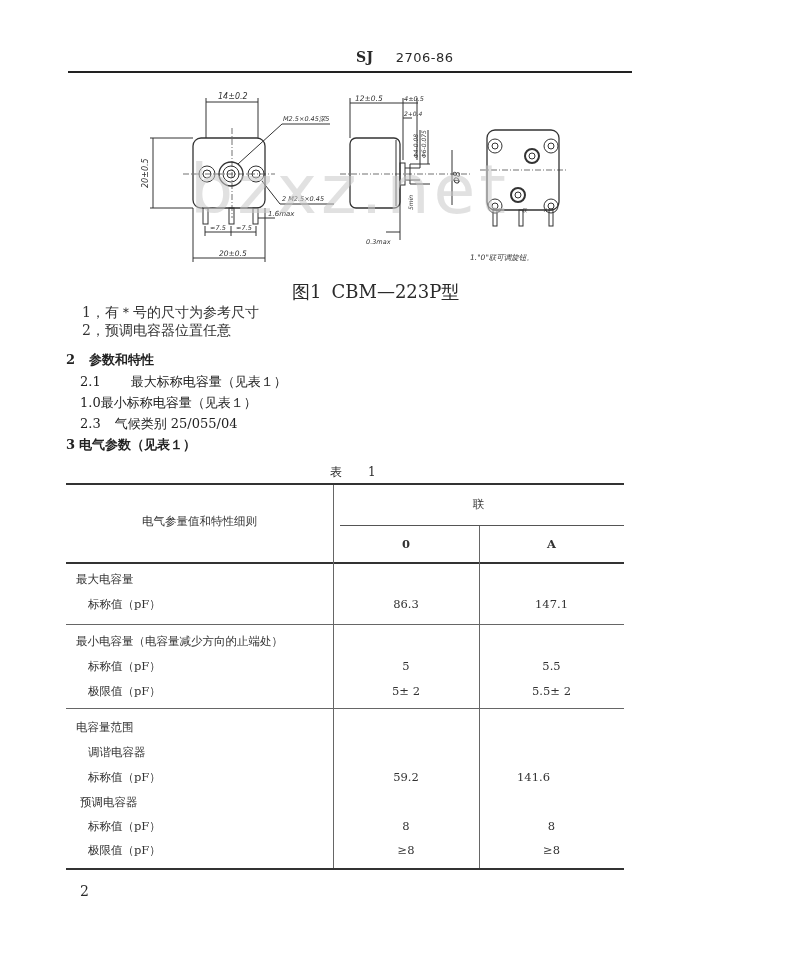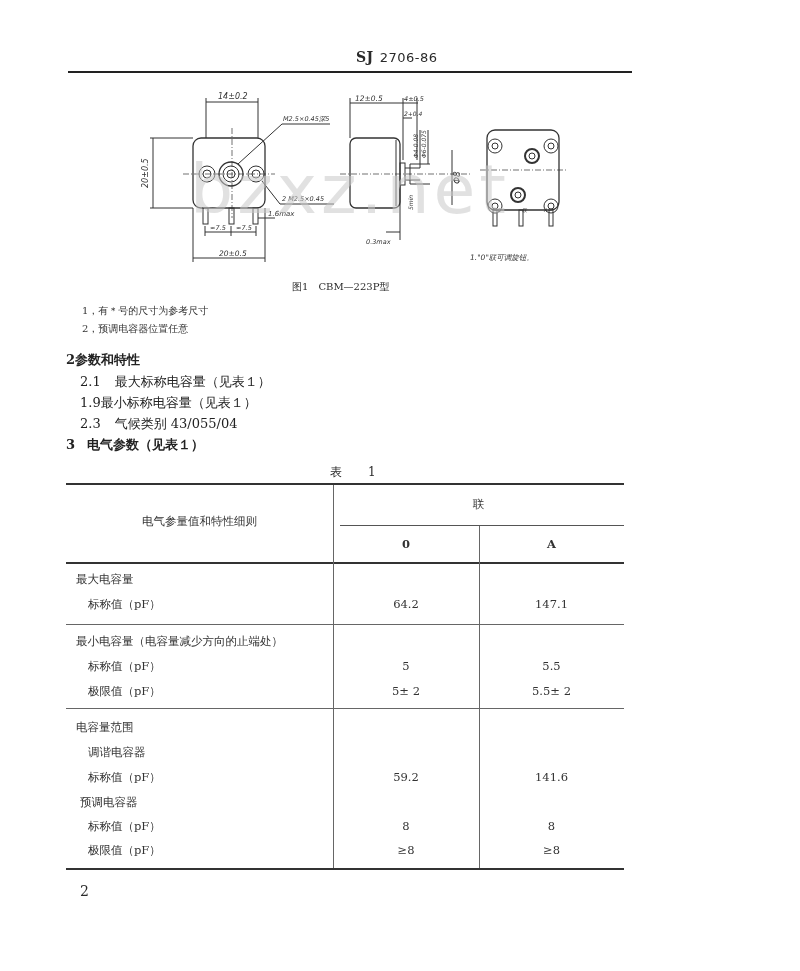--- a/index.html
+++ b/index.html
@@ -1,25 +1,25 @@
 <!DOCTYPE html>
 <html><head>
   <meta charset="utf-8">
   <style>
     html, body { margin: 0; padding: 0; background: #ffffff; }
     body { width: 800px; height: 971px; position: relative; overflow: hidden;
            font-family: "DejaVu Serif", "Liberation Serif", serif; color: #2a2a2a; }
     .abs { position: absolute; }
     .hdr { left: 356px; top: 49px; font-size: 14px; font-weight: bold; letter-spacing: 0.5px; }
-    .hdr .num { font-weight: normal; font-family: "DejaVu Sans", sans-serif; font-size: 13px; margin-left: 6px; }
+    .hdr .num { font-weight: normal; font-family: "DejaVu Sans", sans-serif; font-size: 13px; margin-left: 22px; }
     .hdr-rule { left: 68px; top: 71px; width: 564px; height: 2px; background: #222; }
     .fig { left: 140px; top: 88px; width: 460px; height: 190px; }
-    .fig-caption { left: 292px; top: 280px; font-size: 10px; }
+    .fig-caption { left: 292px; top: 280px; font-size: 18px; }
     .fig-caption span { margin-right: 10px; }
-    .note { left: 82px; font-size: 10px; color: #333; }
+    .note { left: 82px; font-size: 14px; color: #333; }
     .sec { font-size: 13px; color: #222; }
     .sec-title { font-weight: bold; }
     .tbl-cap { left: 330px; top: 464px; font-size: 12px; }
     .tbl-cap .n { margin-left: 26px; }
     .tbl-line { background: #333; height: 1.5px; }
     .vline { background: #666; width: 1px; }
     .cell { font-size: 11.5px; color: #333; }
     .center { text-align: center; }
     .pagenum { left: 80px; top: 883px; font-size: 14px; }
     .watermark { left: 190px; top: 150px; font-family: "DejaVu Sans", sans-serif; font-weight: normal;
@@ -150,33 +150,33 @@
 <div class="abs watermark">bzxz.net</div>
 
 <div class="abs fig-caption">
   <span>图1</span><span>CBM—223P型</span>
 </div>
 
 <div class="abs note" style="top:304px">1，有＊号的尺寸为参考尺寸</div>
 <div class="abs note" style="top:322px">2，预调电容器位置任意</div>
 
 <div class="abs sec sec-title" style="left:66px; top:351px">
-  <span>2</span><span style="">参数和特性</span>
+  <span>2</span><span style="margin-left:14px">参数和特性</span>
 </div>
 <div class="abs sec" style="left:80px; top:373px">
-  <span>2.1</span><span style="margin-left:14px">最大标称电容量（见表１）</span>
+  <span>2.1</span><span style="margin-left:30px">最大标称电容量（见表１）</span>
 </div>
 <div class="abs sec" style="left:80px; top:394px">
-  <span>1.9</span><span style="">最小标称电容量（见表１）</span>
+  <span>1.0</span><span style="">最小标称电容量（见表１）</span>
 </div>
 <div class="abs sec" style="left:80px; top:415px">
-  <span>2.3</span><span style="margin-left:14px">气候类别 43/055/04</span>
+  <span>2.3</span><span style="margin-left:14px">气候类别 25/055/04</span>
 </div>
 <div class="abs sec sec-title" style="left:66px; top:436px">
-  <span>3</span><span style="margin-left:12px">电气参数（见表１）</span>
+  <span>3</span><span style="margin-left:4px">电气参数（见表１）</span>
 </div>
 
 <div class="abs tbl-cap">
   <span>表</span><span class="n">1</span>
 </div>
 
 <div>
 
   <div class="abs tbl-line" style="left:66px; top:483px; width:558px; height:2px"></div>
   <div class="abs tbl-line" style="left:340px; top:525px; width:284px; height:1px; background:#555"></div>
@@ -189,21 +189,21 @@
   <div class="abs vline" style="left:479px; top:526px; height:342px"></div>
 
   <div class="abs cell center" style="left:66px; top:514px; width:267px">电气参量值和特性细则</div>
   <div class="abs cell center" style="left:333px; top:497px; width:291px">联</div>
   <div class="abs cell center" style="left:333px; top:537px; width:146px; font-weight:bold">0</div>
   <div class="abs cell center" style="left:479px; top:537px; width:145px; font-weight:bold">A</div>
 
   <div class="abs cell" style="left:76px; top:572px">最大电容量</div>
   <div>
     <div class="abs cell" style="left:88px; top:597px">标称值（pF）</div>
-    <div class="abs cell center" style="left:333px; top:597px; width:146px">64.2</div>
+    <div class="abs cell center" style="left:333px; top:597px; width:146px">86.3</div>
     <div class="abs cell center" style="left:479px; top:597px; width:145px">147.1</div>
   </div>
 
   <div class="abs cell" style="left:76px; top:634px">最小电容量（电容量减少方向的止端处）</div>
   <div>
     <div class="abs cell" style="left:88px; top:659px">标称值（pF）</div>
     <div class="abs cell center" style="left:333px; top:659px; width:146px">5</div>
     <div class="abs cell center" style="left:479px; top:659px; width:145px">5.5</div>
   </div>
   <div>
@@ -212,21 +212,21 @@
     <div class="abs cell center" style="left:479px; top:684px; width:145px">5.5± 2</div>
   </div>
 
   <div class="abs cell" style="left:76px; top:720px">电容量范围</div>
   <div>
     <div class="abs cell" style="left:88px; top:745px">调谐电容器</div>
   </div>
   <div>
     <div class="abs cell" style="left:88px; top:770px">标称值（pF）</div>
     <div class="abs cell center" style="left:333px; top:770px; width:146px">59.2</div>
-    <div class="abs cell center" style="left:479px; top:770px; width:145px">141.6</div>
+    <div class="abs cell center" style="left:461px; top:770px; width:145px">141.6</div>
   </div>
   <div>
     <div class="abs cell" style="left:80px; top:795px">预调电容器</div>
   </div>
   <div>
     <div class="abs cell" style="left:88px; top:819px">标称值（pF）</div>
     <div class="abs cell center" style="left:333px; top:819px; width:146px">8</div>
     <div class="abs cell center" style="left:479px; top:819px; width:145px">8</div>
   </div>
   <div>

